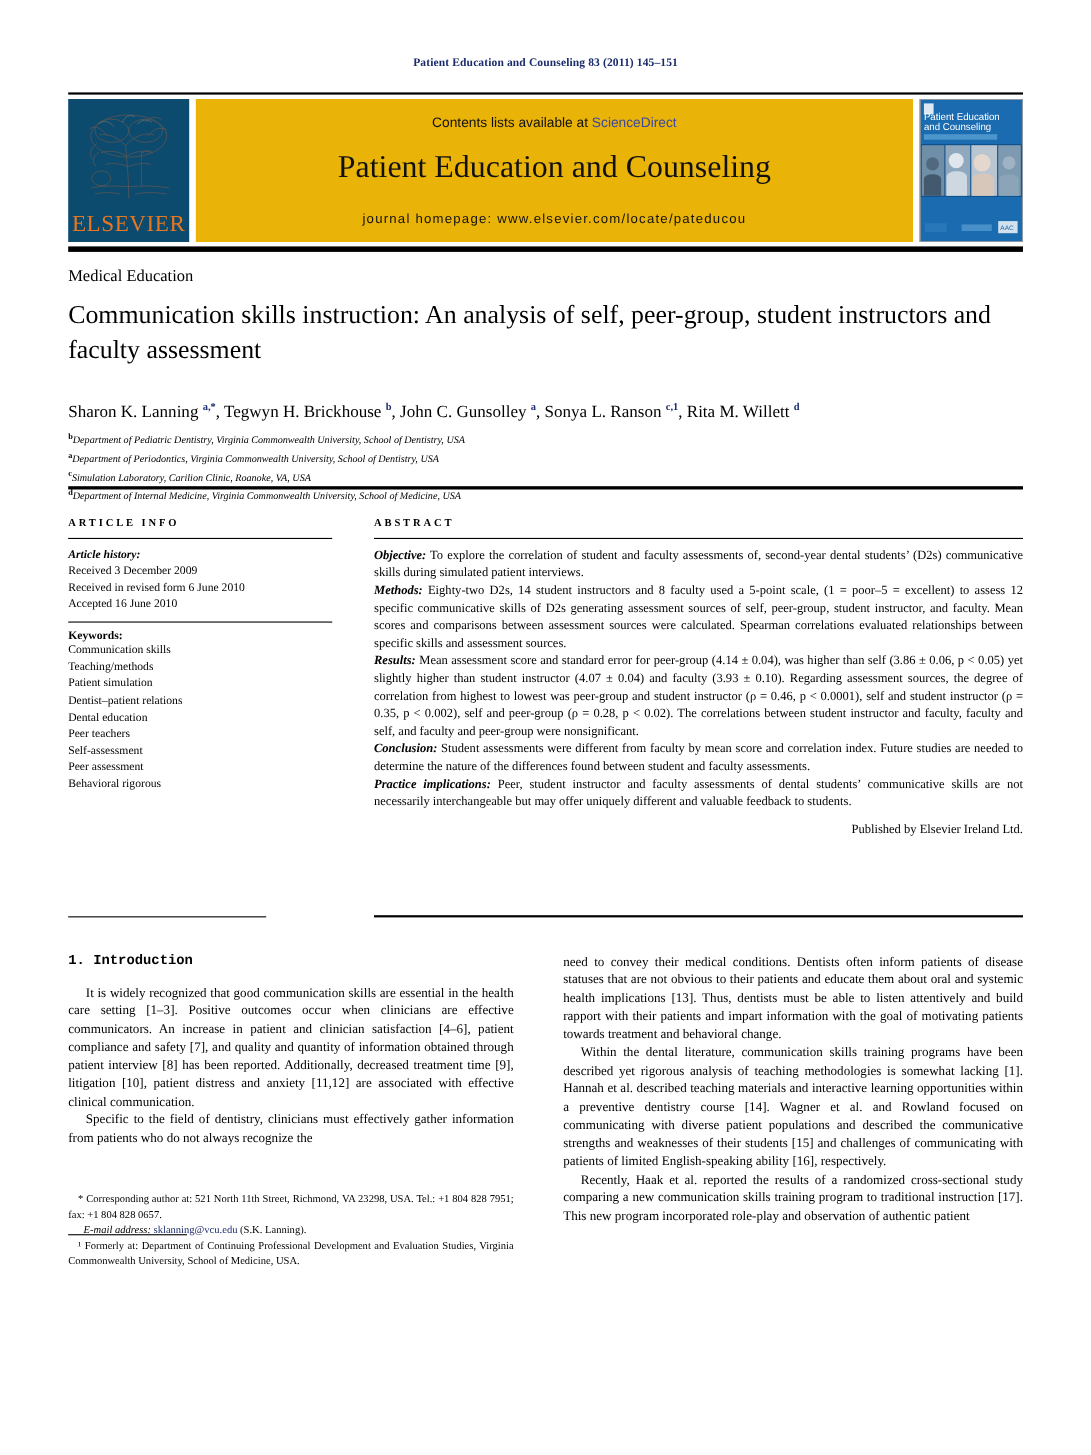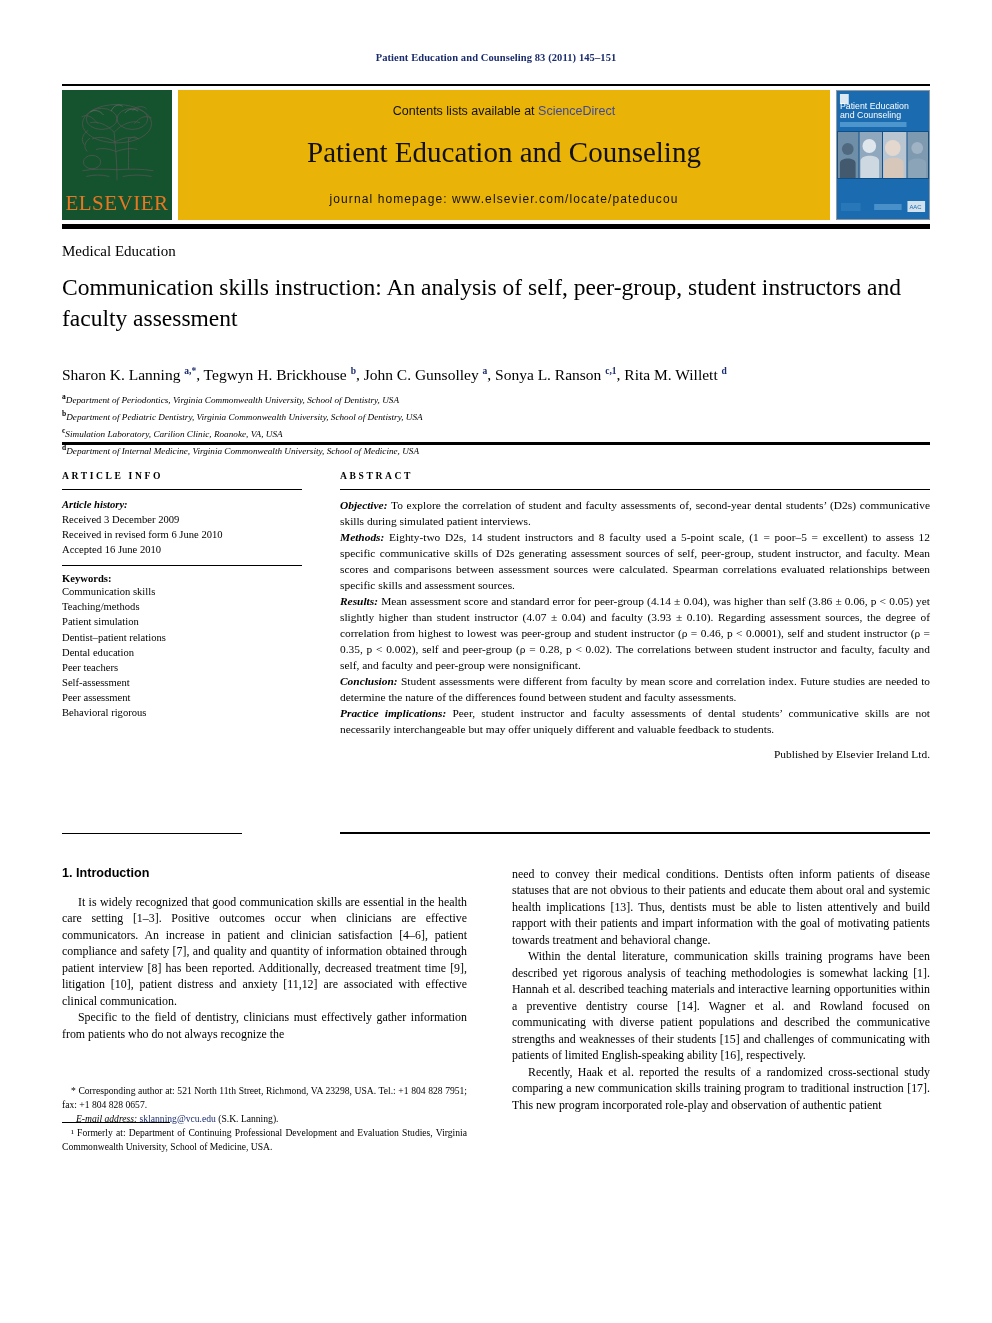--- a/index.html
+++ b/index.html
@@ -50,21 +50,21 @@
     left: 0; top: 4px;
     width: 868px; height: 130px;
     display: flex;
     flex-direction: row;
     align-items: stretch;
   }
   .elsevier-logo {
     width: 110px;
     flex: 0 0 110px;
     position: relative;
-    background: #14532d;
+    background: #0c4a6e;
   }
   .tree-svg {
     position: absolute;
     left: 6px; top: 2px;
     width: 98px; height: 96px;
   }
   .elsevier-word {
     position: absolute;
     left: 0; bottom: 4px;
     width: 110px;
@@ -271,21 +271,21 @@
   }
   .col-right {
     position: absolute;
     left: 512px; top: 866px;
     width: 418px;
   }
   h2.sec-head {
     font-size: 12.6px;
     font-weight: bold;
     margin: 0 0 14px 0;
-    font-family: Liberation Sans, sans-serif;
+    font-family: Liberation Mono, monospace;
   }
   .body-text {
     font-size: 11.9px;
     line-height: 1.385;
     text-align: justify;
     font-family: "Liberation Serif", serif;
   }
   .body-text p {
     margin: 0;
     text-indent: 16px;
@@ -401,22 +401,22 @@
     </div>
   </div>
 
   <div class="black-bar"></div>
 
   <div class="section-label">Medical Education</div>
   <h1 class="article-title">Communication skills instruction: An analysis of self, peer-group, student instructors and faculty assessment</h1>
   <div class="authors">Sharon K. Lanning <sup>a,*</sup>, Tegwyn H. Brickhouse <sup>b</sup>, John C. Gunsolley <sup>a</sup>, Sonya L. Ranson <sup>c,1</sup>, Rita M. Willett <sup>d</sup></div>
 
   <div class="affiliations">
+    <div><sup>b</sup><span>Department of Pediatric Dentistry, Virginia Commonwealth University, School of Dentistry, USA</span></div>
     <div><sup>a</sup><span>Department of Periodontics, Virginia Commonwealth University, School of Dentistry, USA</span></div>
-    <div><sup>b</sup><span>Department of Pediatric Dentistry, Virginia Commonwealth University, School of Dentistry, USA</span></div>
     <div><sup>c</sup><span>Simulation Laboratory, Carilion Clinic, Roanoke, VA, USA</span></div>
     <div><sup>d</sup><span>Department of Internal Medicine, Virginia Commonwealth University, School of Medicine, USA</span></div>
   </div>
 
   <div class="band-rule-top"></div>
 
   <div class="info-col">
     <div class="smallcaps-head">ARTICLE INFO</div>
     <hr class="hr-thin">
     <div class="info-block">

